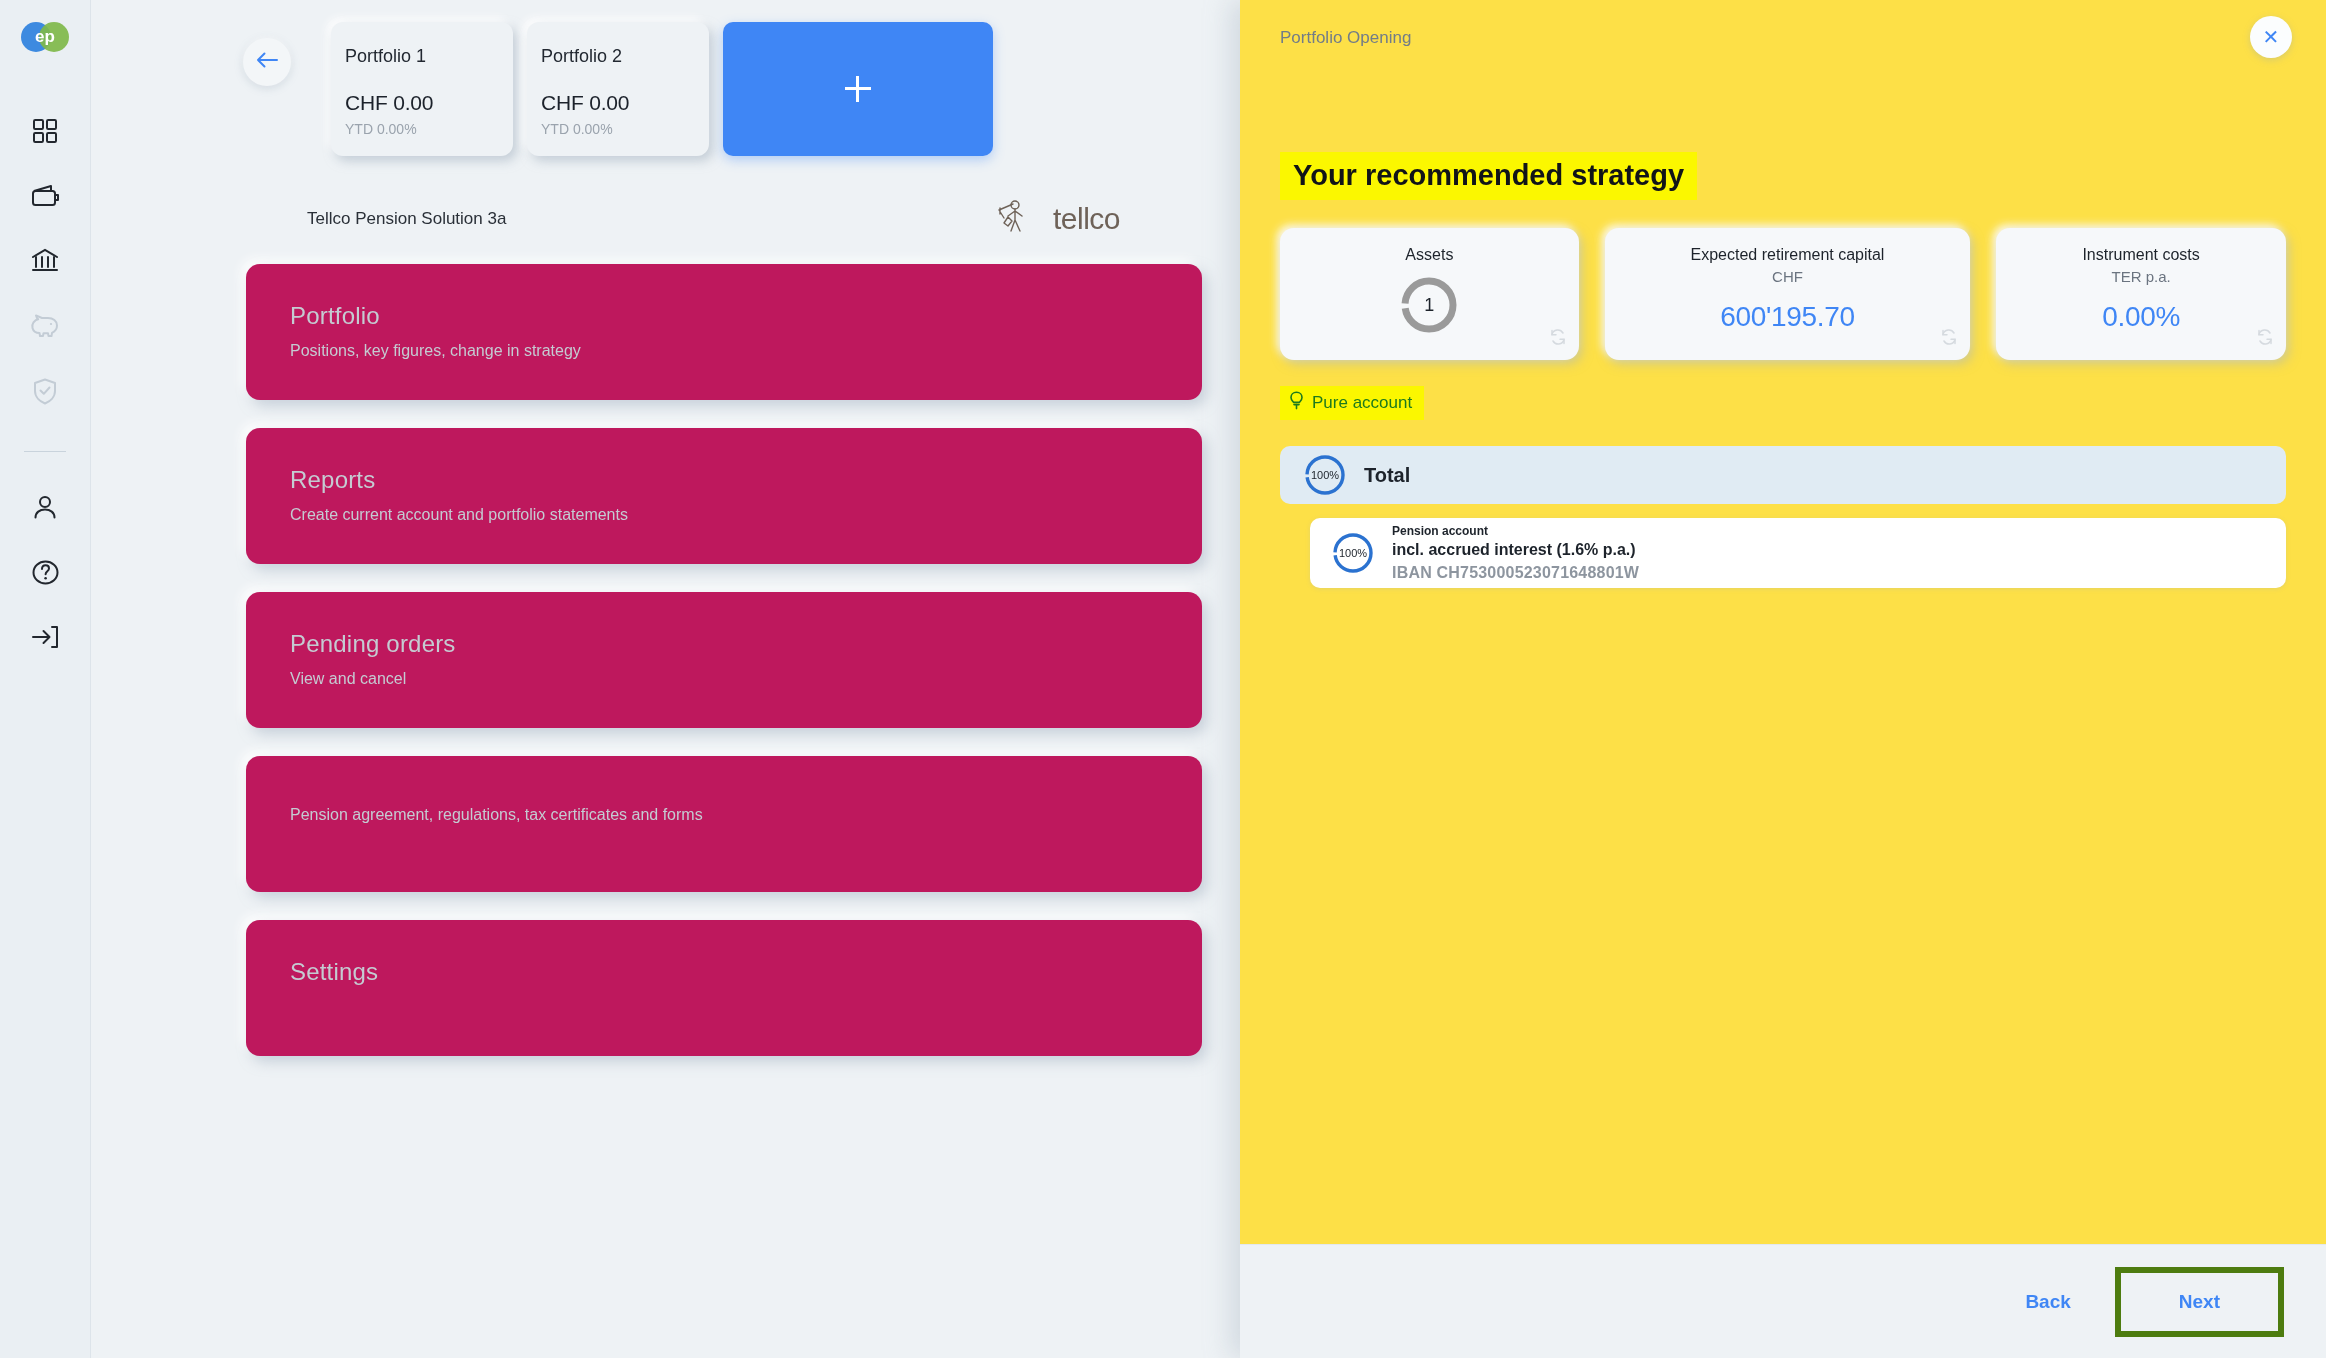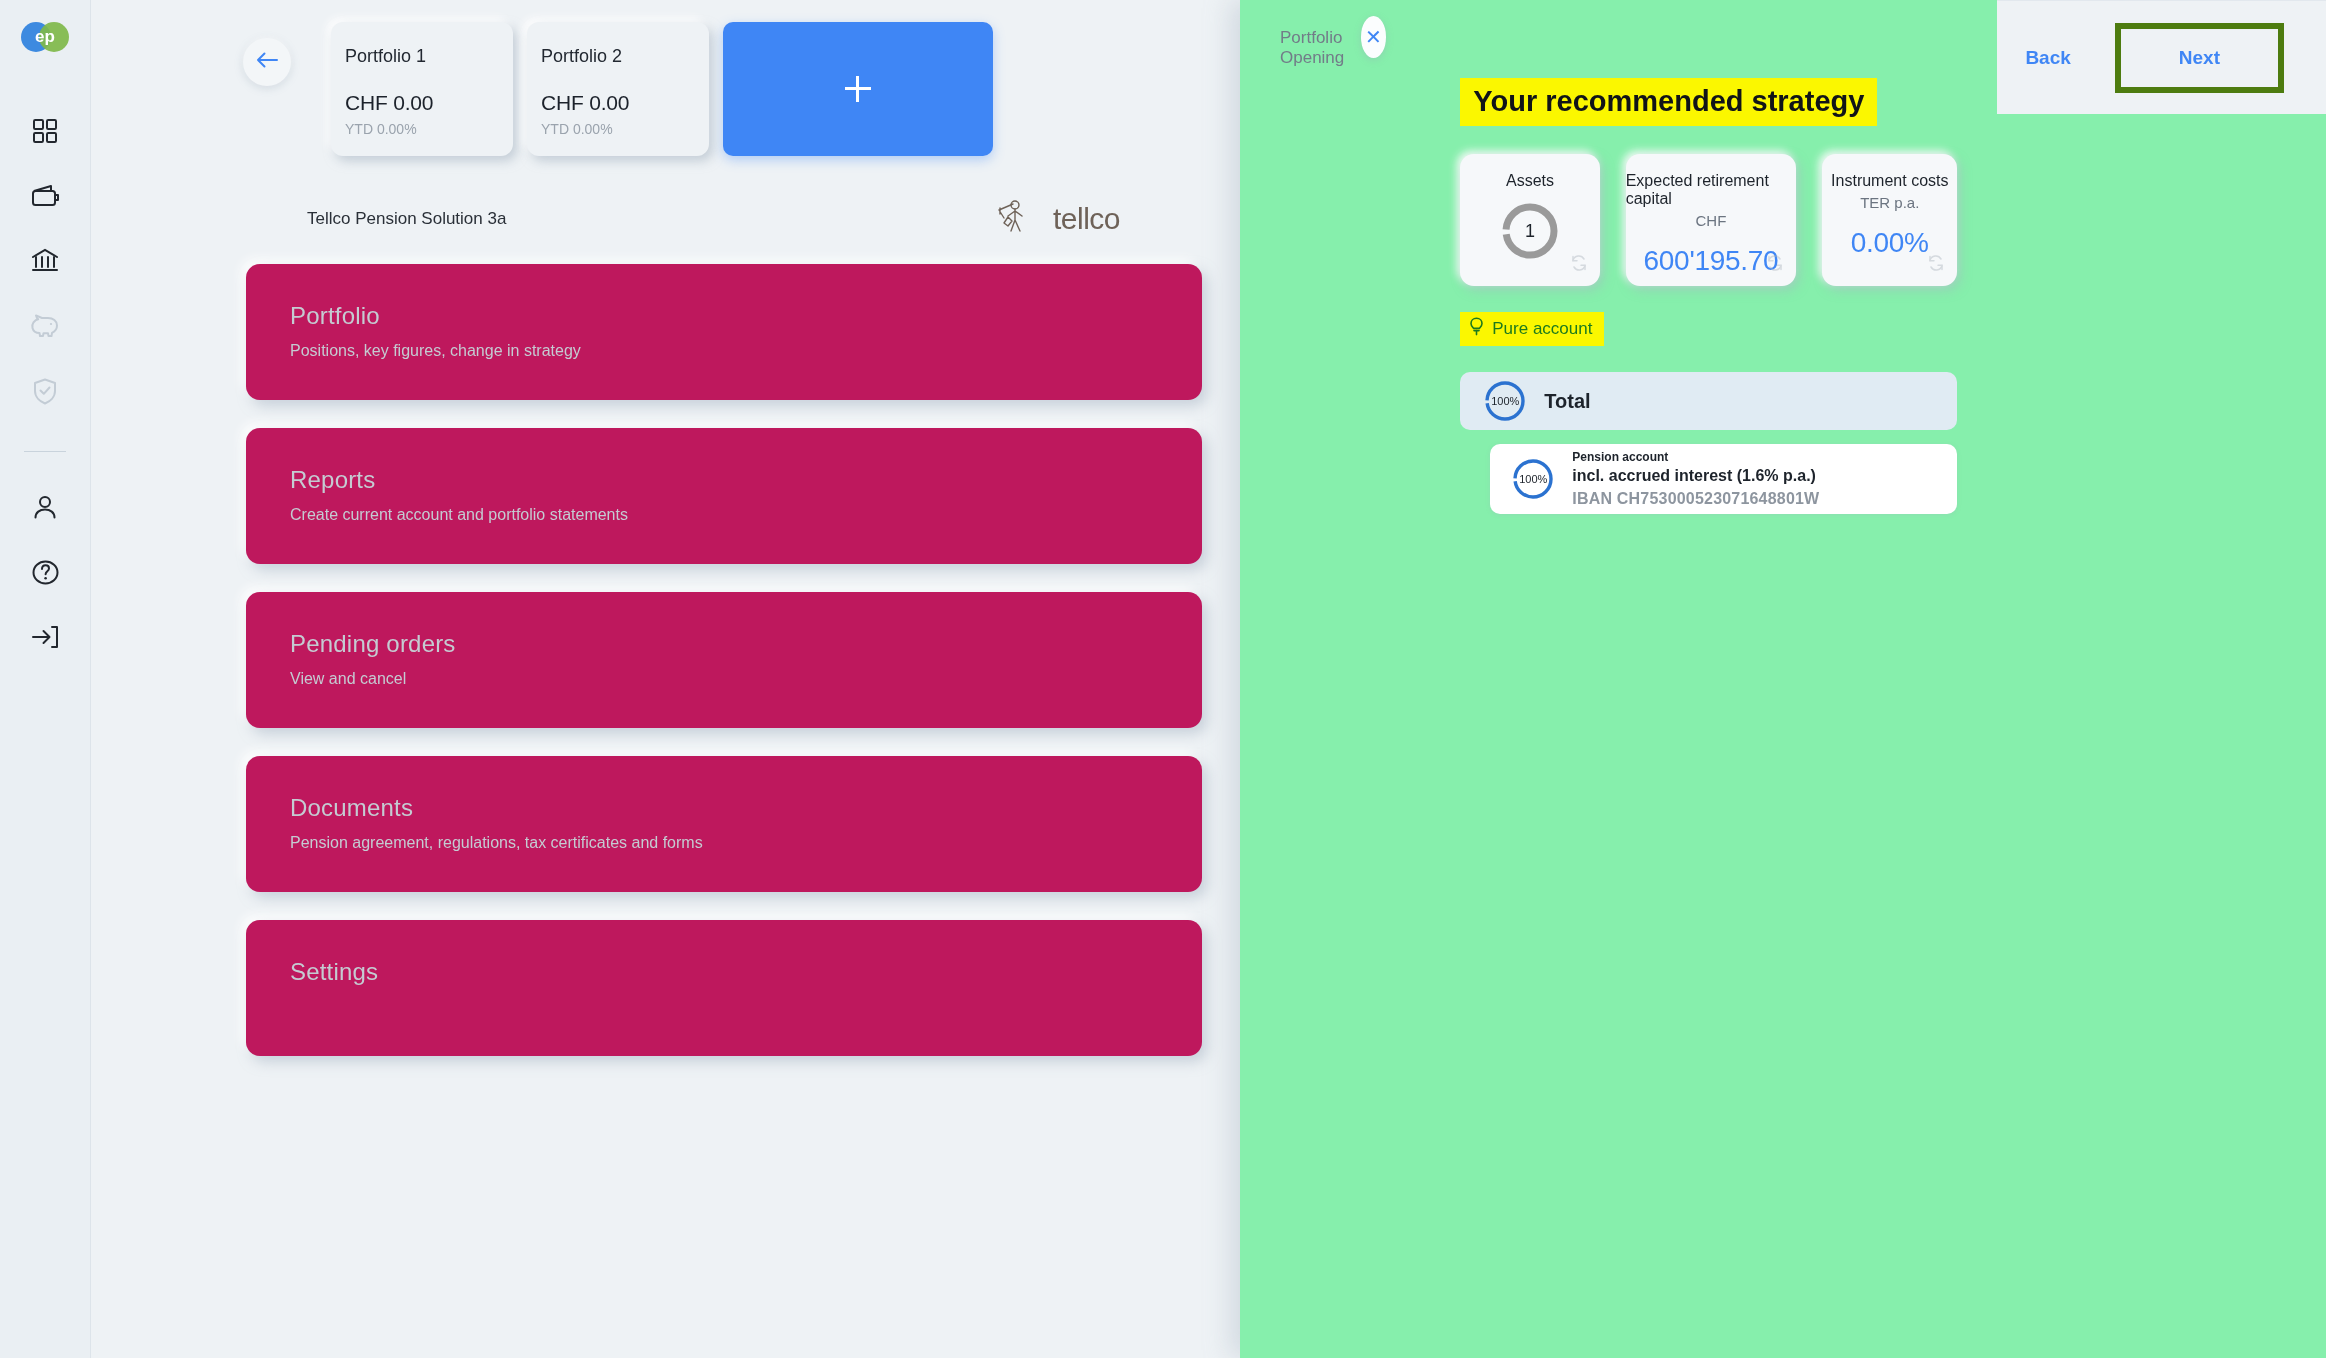--- a/index.html
+++ b/index.html
@@ -198,24 +198,24 @@
     color: #c5cbd2;
     margin-top: 12px;
   }
 
   
   .panel {
     position: relative;
     width: 1086px;
     flex: 0 0 1086px;
     height: 100%;
-    background: #86efac;
+    background: #fde047;
     box-shadow: -10px 0 24px rgba(160,175,190,0.35);
     display: flex;
-    flex-direction: row;
+    flex-direction: column;
     justify-content: center;
   }
   .panel-head {
     height: 74px;
     display: flex;
     align-items: flex-start;
     justify-content: space-between;
     padding: 28px 34px 0 40px;
   }
   .panel-title {
@@ -571,21 +571,20 @@
         <div class="sec-title">Reports</div>
         <div class="sec-sub">Create current account and portfolio statements</div>
       </div>
 
       <div class="sec-card h2">
         <div class="sec-title">Pending orders</div>
         <div class="sec-sub">View and cancel</div>
       </div>
 
       <div class="sec-card h2">
-        <div class="sec-title">Documents</div>
         <div class="sec-sub">Pension agreement, regulations, tax certificates and forms</div>
       </div>
 
       <div class="sec-card h2">
         <div class="sec-title">Settings</div>
       </div>
     </div>
   </div>
 
   <div class="panel">

